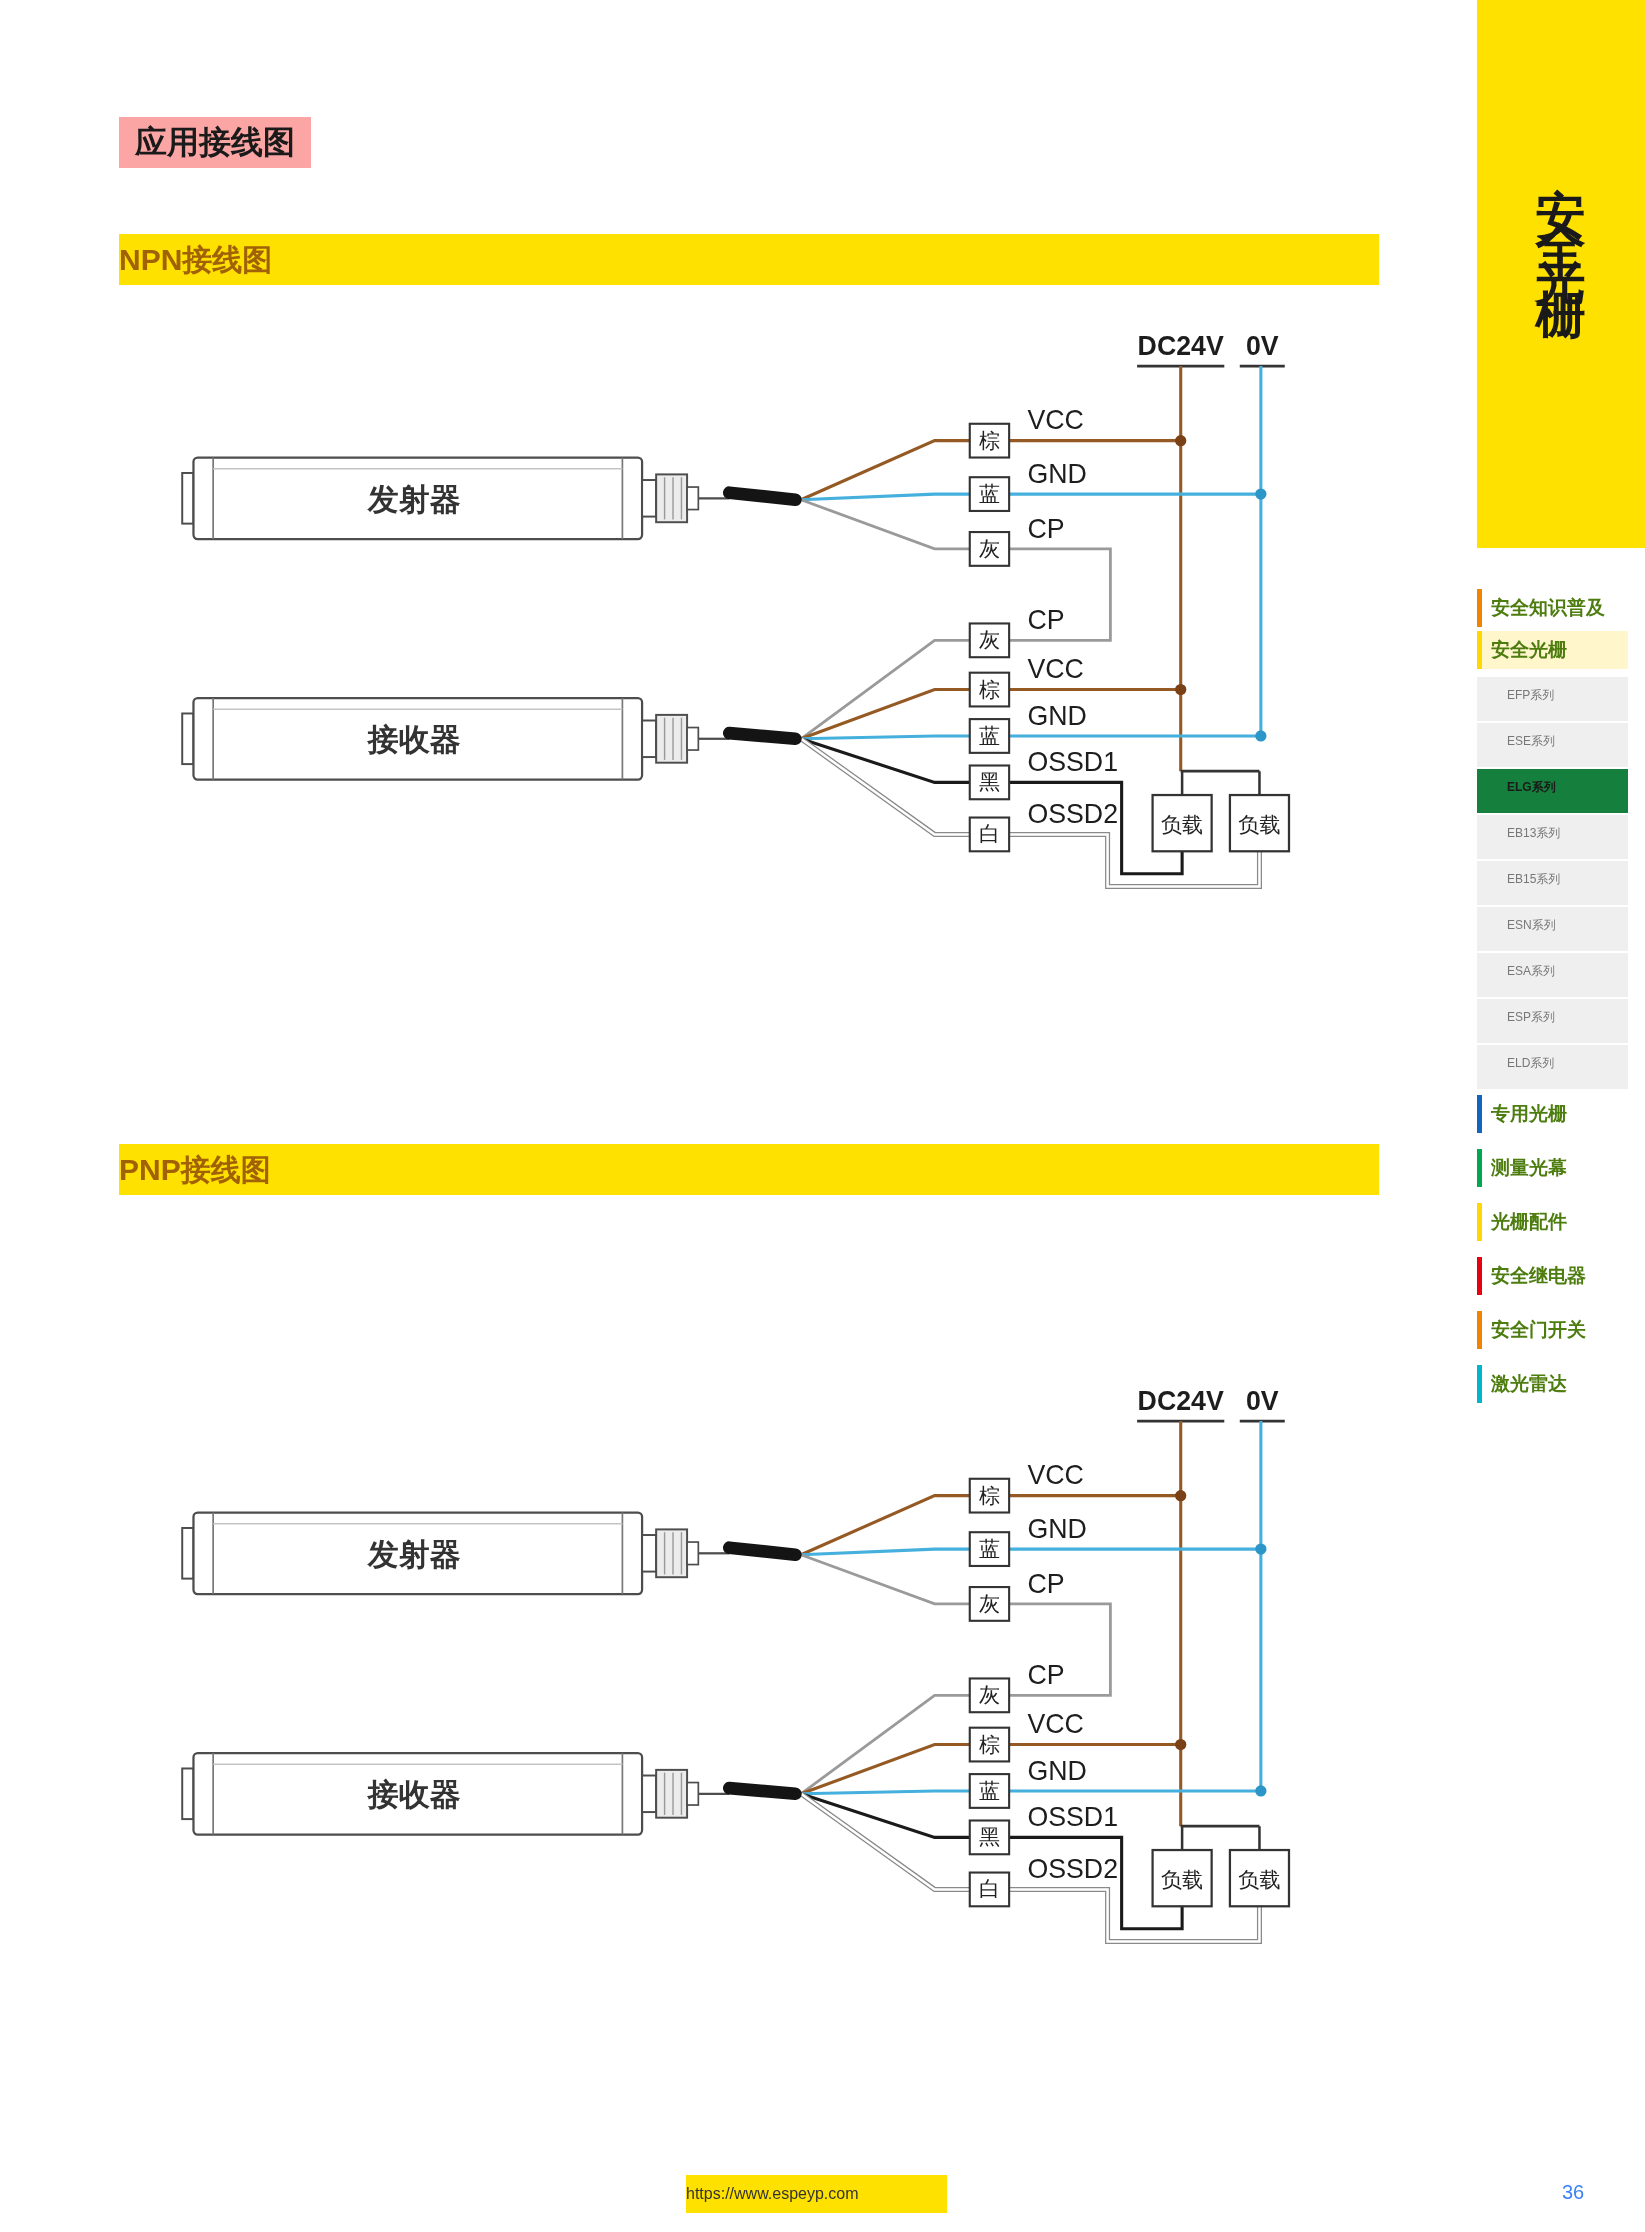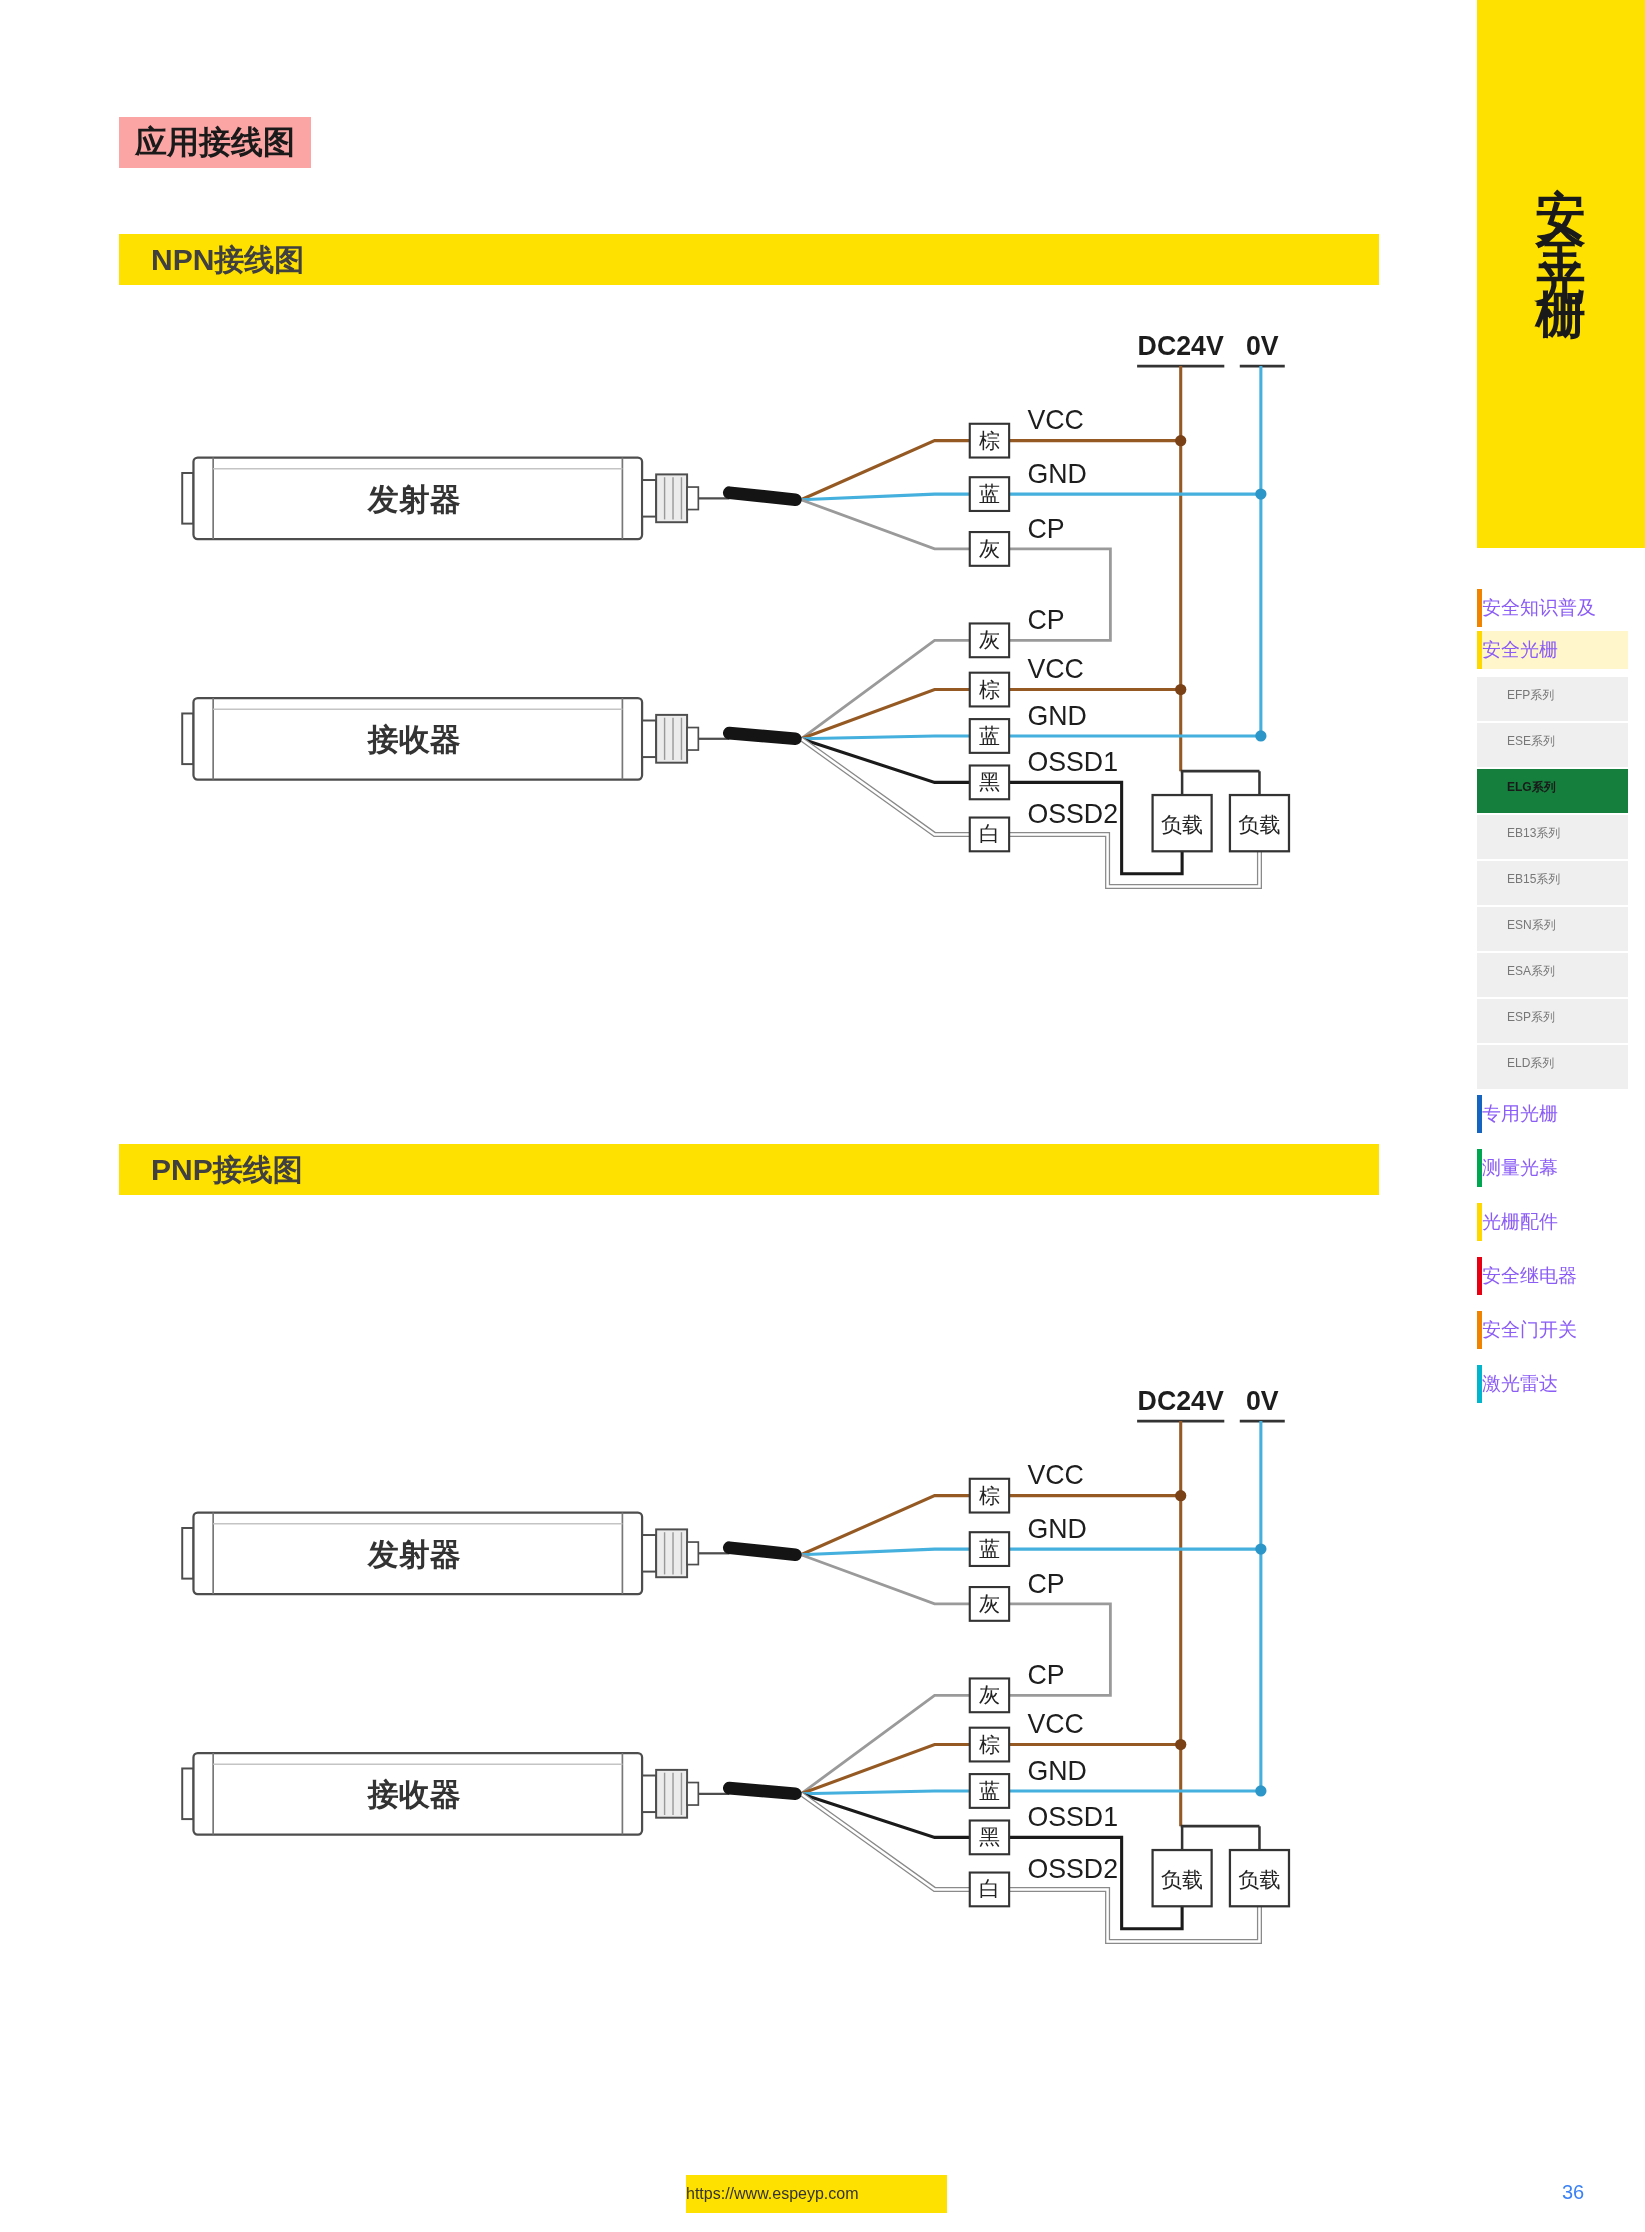--- a/index.html
+++ b/index.html
@@ -4,36 +4,36 @@
 <style>
   *{margin:0;padding:0;box-sizing:border-box}
   html,body{background:#fff}
   body{font-family:"Liberation Sans","DejaVu Sans",sans-serif}
   .page{position:relative;width:1646px;height:2233px;background:#fff;overflow:hidden}
 
   .badge{position:absolute;left:119px;top:117px;background:#fca5a5;color:#1a1a1a;
          font-size:32px;font-weight:700;padding:8px 16px;line-height:1.1}
 
   .banner{position:absolute;left:119px;width:1260px;height:51px;background:#FFE100;
-          color:#404040;font-size:30px;font-weight:700;line-height:51px;padding-left:32px}
+          color:#a16207;font-size:30px;font-weight:700;line-height:51px;padding-left:0}
   .banner-npn{top:234px}
   .banner-pnp{top:1144px}
 
   .diag{position:absolute;left:133px;width:1336px;height:605px}
   .diag-npn{top:328px}
   .diag-pnp{top:1383px}
 
   .sidebar{position:absolute;left:1477px;top:0;width:169px;height:2233px}
   .side-hero{position:absolute;left:0;top:0;width:169px;height:548px;background:#FFE100}
   .v-title{position:absolute;top:147px;left:50%;transform:translateX(-50%);
            writing-mode:vertical-rl;text-orientation:upright;font-size:50px;font-weight:700;
            letter-spacing:34px;color:#1a1a1a;white-space:nowrap}
   .menu{position:absolute;left:0;top:589px;width:151px;display:flex;flex-direction:column}
   .mi{height:38px;line-height:38px;font-size:19px;cursor:pointer}
-  .cat{background:#fff;border-left:5px solid #ccc;font-weight:400;color:#8b5cf6;white-space:nowrap}
+  .cat{background:#fff;border-left:5px solid #ccc;padding-left:9px;font-weight:700;color:#4d7c0f;white-space:nowrap}
   .cat.active-cat{background:#FFF6CC}
   .series{background:#efefef;color:#777;padding-left:30px;margin-top:2px;height:44px;line-height:36px;font-size:12px}
   .series.active{background:#15803d;color:#1a1a1a;font-weight:700}
   .bar-orange{border-left-color:#F08300}
   .bar-yellow{border-left-color:#FFD800}
   .bar-blue{border-left-color:#1565C0}
   .bar-green{border-left-color:#00A650}
   .bar-red{border-left-color:#E60012}
   .bar-teal{border-left-color:#00B5CC}
   .mt4{margin-top:4px}.mt6{margin-top:6px}.mt8{margin-top:8px}.mt16{margin-top:16px}

